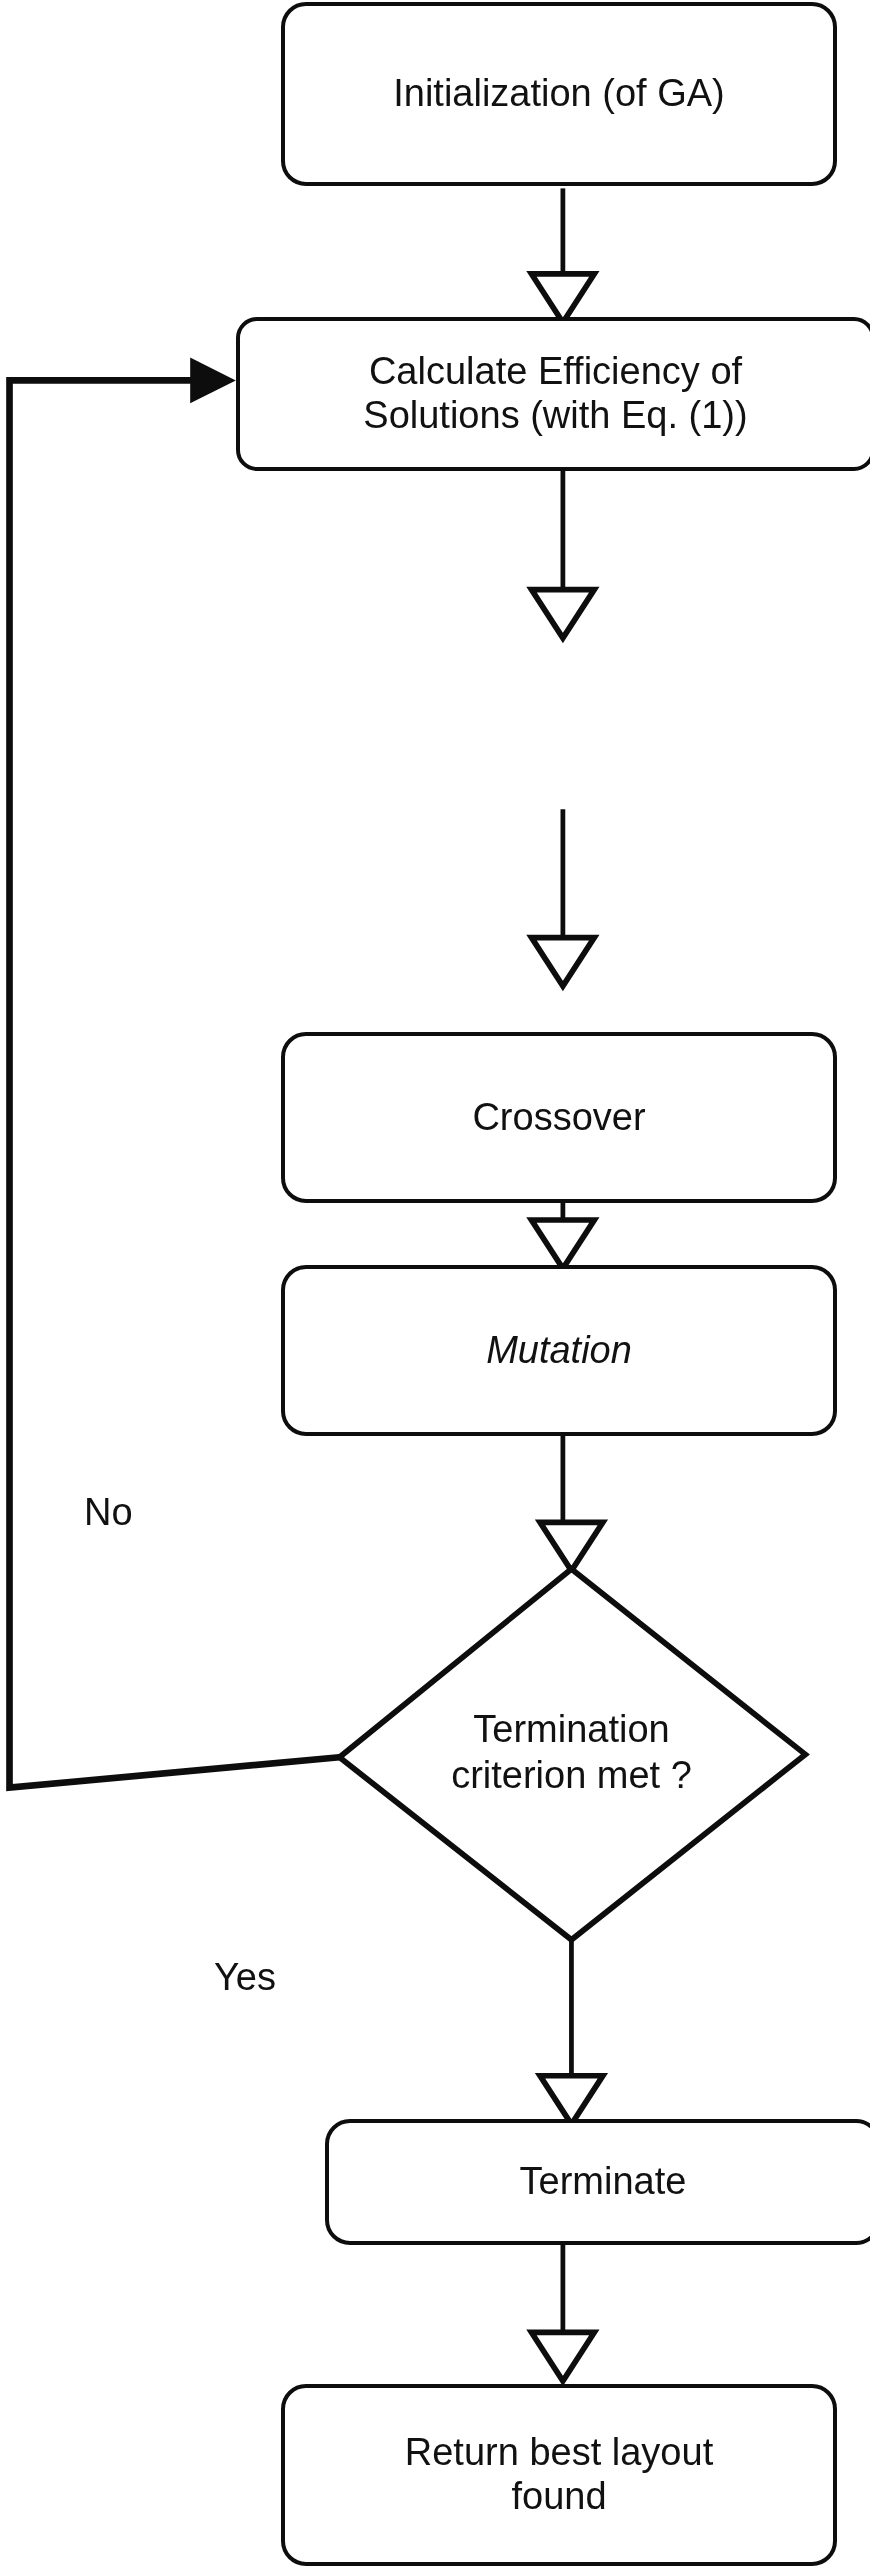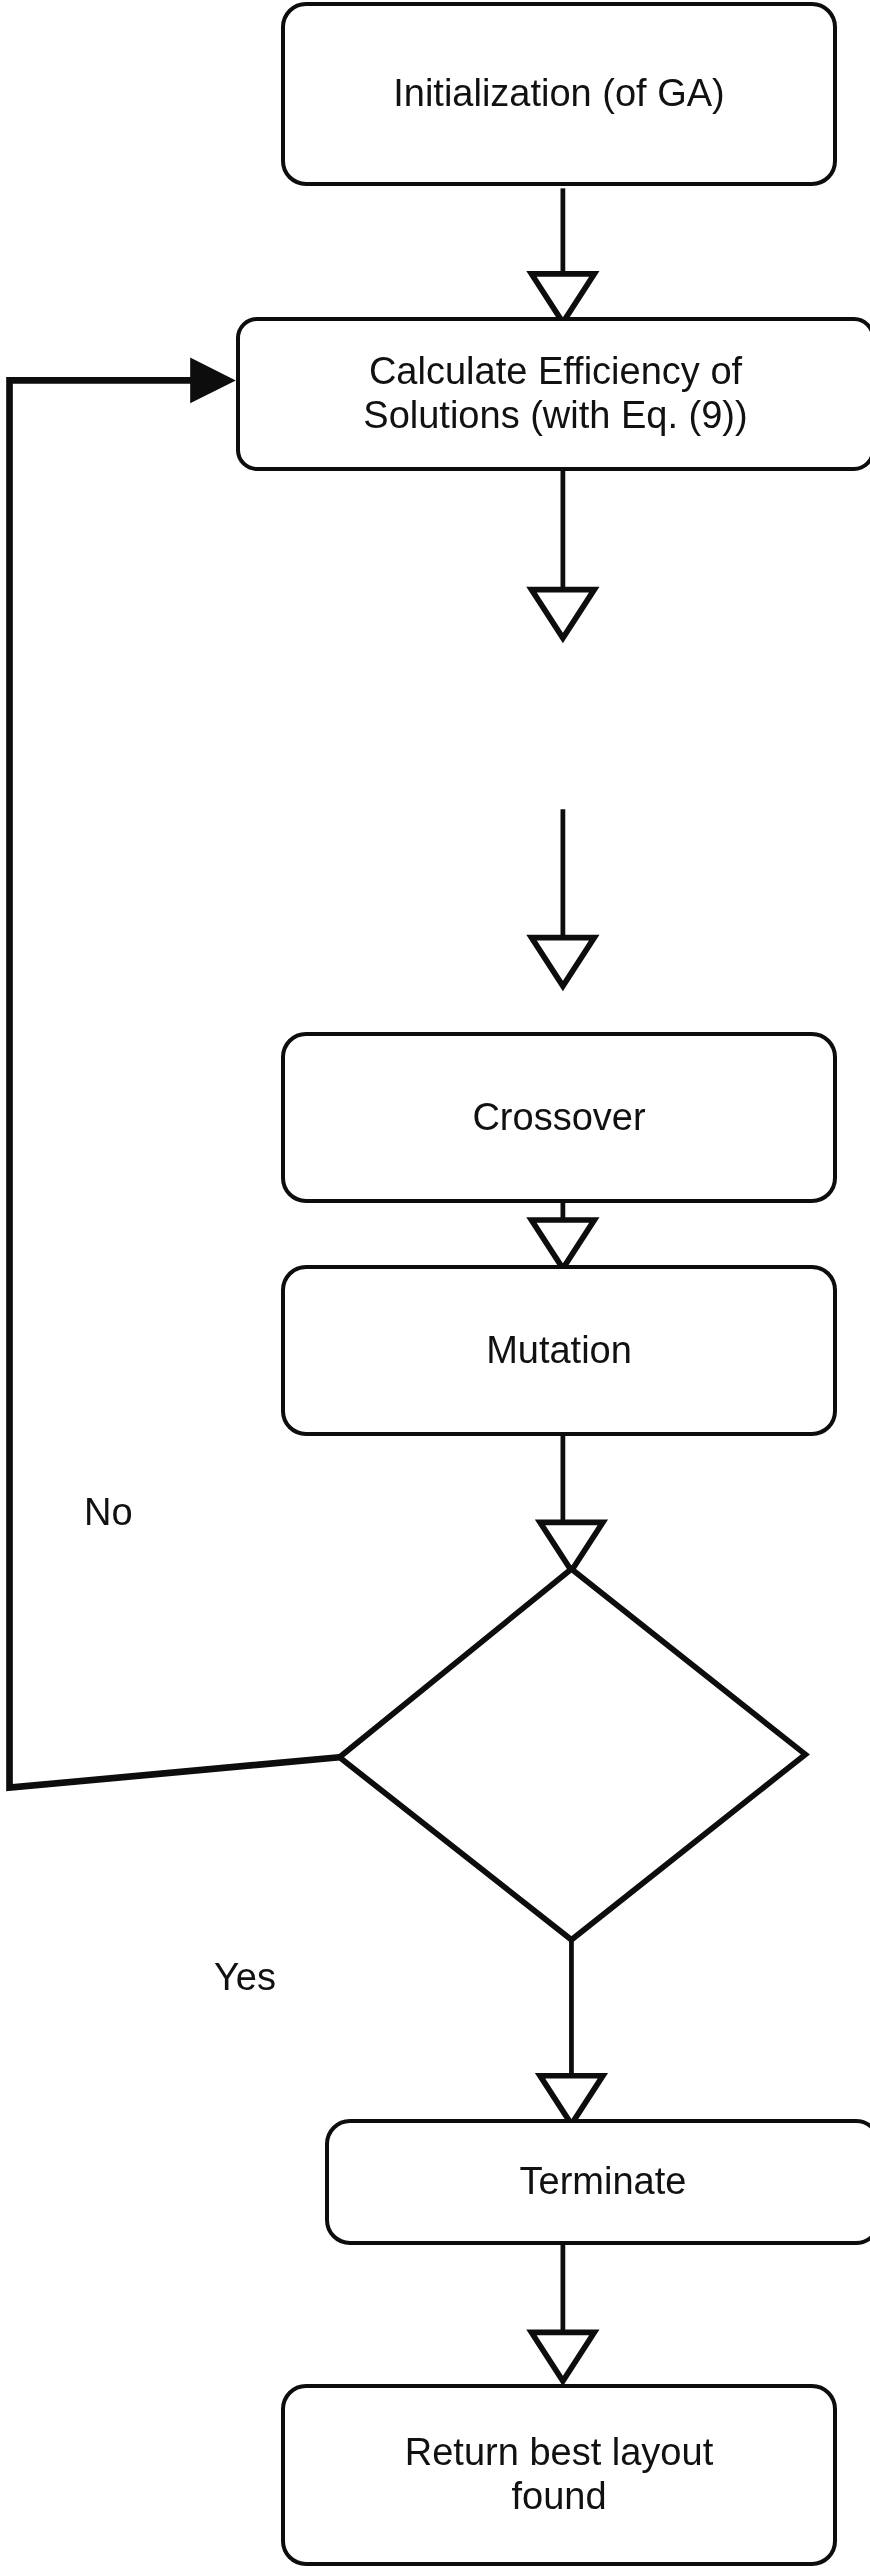--- a/index.html
+++ b/index.html
@@ -90,32 +90,34 @@
 
     <polygon points="601,1650 847,1845 601,2040 357,1848" fill="#ffffff" stroke="#0d0d0d" stroke-width="6" stroke-linejoin="miter"></polygon>
   </svg>
 
   <div class="node-box" style="left:281px; top:2px; width:556px; height:184px;">
     <span>Initialization (of GA)</span>
   </div>
 
   <div class="node-box" style="left:236px; top:317px; width:639px; height:154px; border-radius:21px;">
     <span>Calculate Efficiency of
-Solutions (with Eq. (9))</span>
+Solutions (with Eq. (1))</span>
   </div>
 
 
   <div class="node-box" style="left:281px; top:984px; width:556px; height:171px;margin-top:48px;">
     <span>Crossover</span>
   </div>
 
-  <div class="node-box" style="left:281px; top:1265px; width:556px; height:171px;">
+  <div class="node-box" style="left:281px; top:1265px; width:556px; height:171px;font-style:italic;">
     <span>Mutation</span>
   </div>
 
+  <div class="diamond-text" style="left:372px; top:1707px; width:399px;">Termination
+criterion met ?</div>
 
   <div class="node-box" style="left:281px; top:2119px; width:556px; height:126px;margin-left:44px;">
     <span>Terminate</span>
   </div>
 
   <div class="node-box" style="left:281px; top:2384px; width:556px; height:182px;">
     <span>Return best layout
 found</span>
   </div>
 

